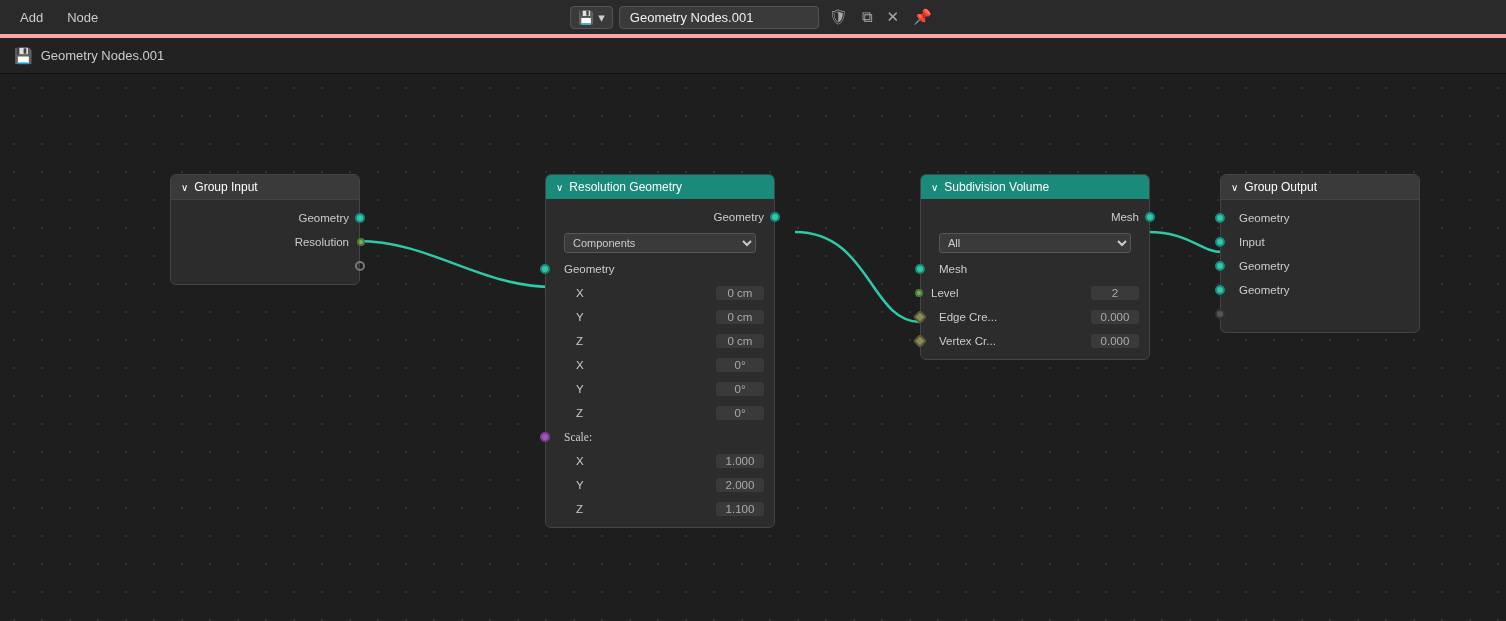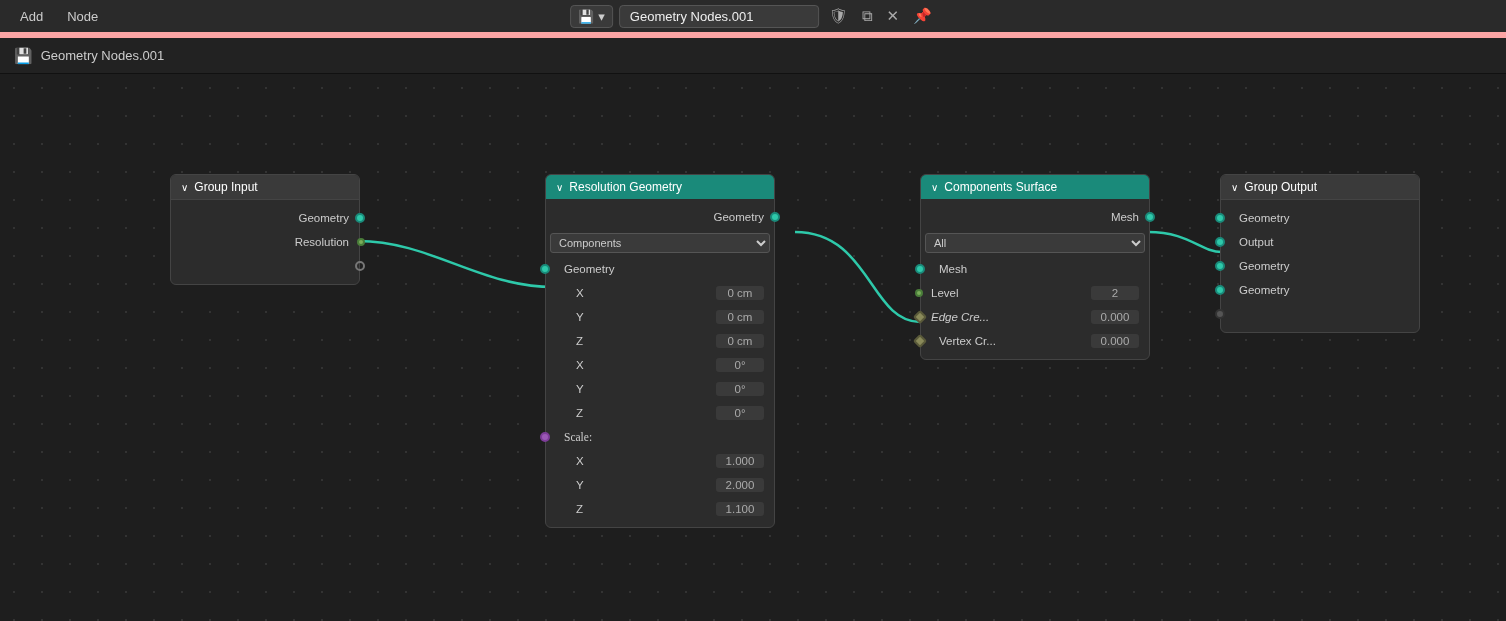--- a/index.html
+++ b/index.html
@@ -14,21 +14,21 @@
       height: 621px;
     }
 
     
     .toolbar {
       display: flex;
       align-items: center;
       gap: 12px;
       padding: 6px 14px;
       background: #2a2a2a;
-      border-bottom: 6px solid #fca5a5;
+      border-bottom: 4px solid #fca5a5;
       height: 38px;
     }
     .toolbar-btn {
       color: #ccc;
       cursor: pointer;
       font-size: 13px;
       background: none;
       border: none;
       padding: 2px 6px;
     }
@@ -201,21 +201,21 @@
       border: 1px solid #555;
       color: #ccc;
       font-size: 11px;
       padding: 2px 4px;
       border-radius: 3px;
       width: 100%;
       cursor: pointer;
     }
 
     .select-row {
-      padding: 4px 4px;
+      padding: 4px 18px;
     }
 
     
     .connections-svg {
       position: absolute;
       top: 0; left: 0;
       width: 100%; height: 100%;
       pointer-events: none;
     }
 
@@ -344,21 +344,21 @@
       <div class="node-row" style="padding-left:30px;">
         <span class="row-label">Z</span>
         <span class="row-value">1.100</span>
       </div>
     </div>
   </div>
 
   <div class="node" style="left:920px; top:100px; width:230px;">
     <div class="node-header teal">
       <span class="chevron">∨</span>
-      <span>Components Surface</span>
+      <span>Subdivision Volume</span>
     </div>
     <div class="node-body">
 
       <div class="node-row right">
         <span class="row-label-right">Mesh</span>
         <span class="socket teal socket-right"></span>
       </div>
 
       <div class="select-row">
         <select class="node-select">
@@ -372,21 +372,21 @@
       </div>
 
       <div class="node-row left">
         <span class="socket green-small socket-left"></span>
         <span class="row-label" style="margin-left:0;">Level</span>
         <span class="row-value" style="margin-left:auto;">2</span>
       </div>
 
       <div class="node-row left">
         <span class="socket diamond socket-left"></span>
-        <span class="row-label" style="margin-left:0;font-style:italic;">Edge Cre...</span>
+        <span class="row-label" style="margin-left:8px;">Edge Cre...</span>
         <span class="row-value" style="margin-left:auto;">0.000</span>
       </div>
 
       <div class="node-row left">
         <span class="socket diamond socket-left"></span>
         <span class="row-label" style="margin-left:8px;">Vertex Cr...</span>
         <span class="row-value" style="margin-left:auto;">0.000</span>
       </div>
     </div>
   </div>
@@ -398,21 +398,21 @@
     </div>
     <div class="node-body">
 
       <div class="node-row left">
         <span class="socket teal socket-left"></span>
         <span class="row-label" style="margin-left:8px;">Geometry</span>
       </div>
 
       <div class="node-row left">
         <span class="socket teal socket-left"></span>
-        <span class="row-label" style="margin-left:8px;">Output</span>
+        <span class="row-label" style="margin-left:8px;">Input</span>
       </div>
 
       <div class="node-row left">
         <span class="socket teal socket-left"></span>
         <span class="row-label" style="margin-left:8px;">Geometry</span>
       </div>
 
       <div class="node-row left">
         <span class="socket teal socket-left"></span>
         <span class="row-label" style="margin-left:8px;">Geometry</span>

